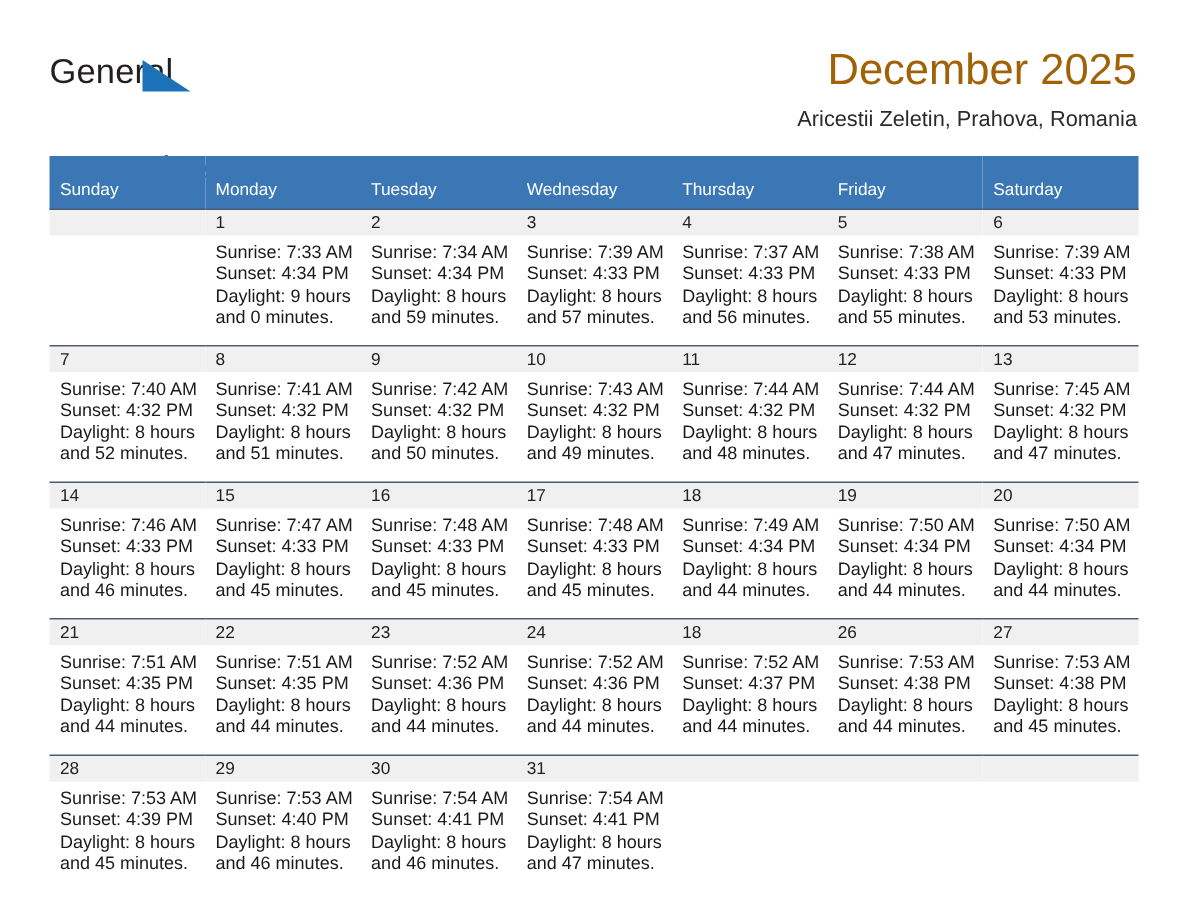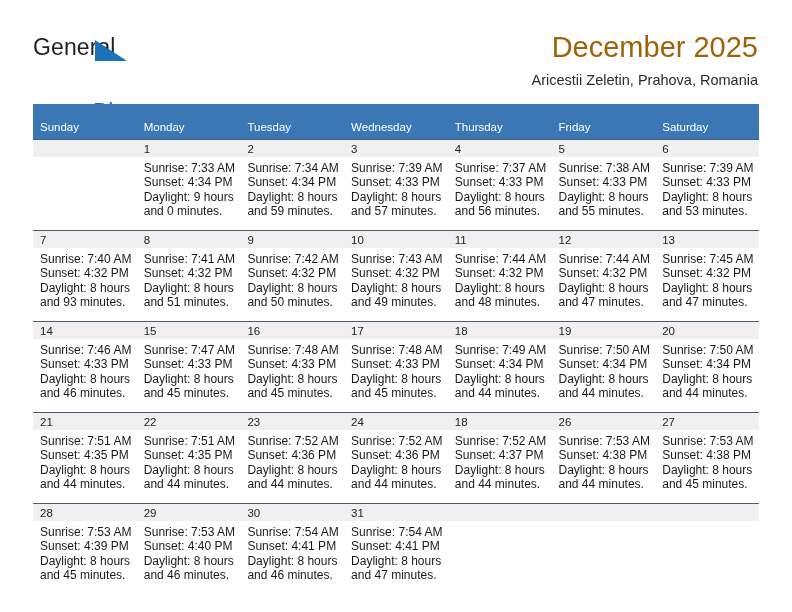--- a/index.html
+++ b/index.html
@@ -242,21 +242,21 @@
             </div>
           </td>
         </tr>
         <tr class="week">
           <td>
             <div class="daynum">7</div>
             <div class="cellbody">
               <div>Sunrise: 7:40 AM</div>
               <div>Sunset: 4:32 PM</div>
               <div>Daylight: 8 hours</div>
-              <div>and 93 minutes.</div>
+              <div>and 52 minutes.</div>
             </div>
           </td>
           <td>
             <div class="daynum">8</div>
             <div class="cellbody">
               <div>Sunrise: 7:41 AM</div>
               <div>Sunset: 4:32 PM</div>
               <div>Daylight: 8 hours</div>
               <div>and 51 minutes.</div>
             </div>

